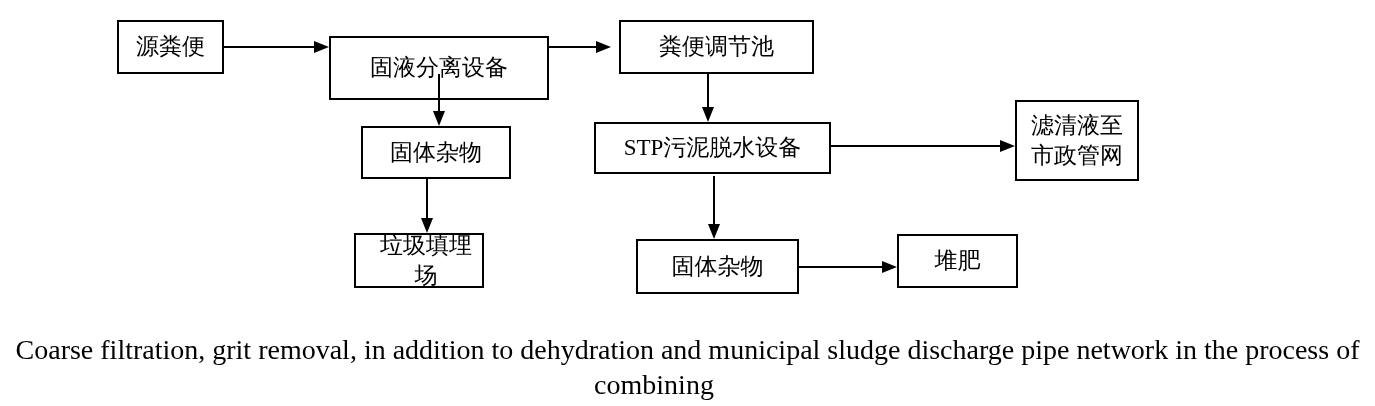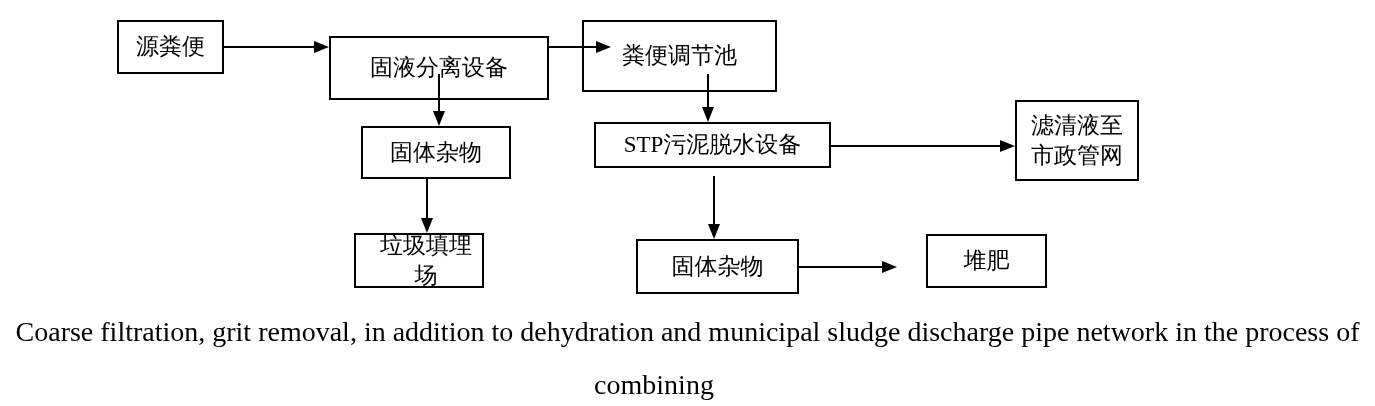--- a/index.html
+++ b/index.html
@@ -60,21 +60,21 @@
     left: 0;
     width: 1314px;
     text-align: center;
     font-family: "Liberation Sans", sans-serif;
     font-weight: bold;
     font-size: 27px;
     color: #000000;
   }
   .caption-en-1 {
     position: absolute;
-    top: 316px;
+    top: 334px;
     left: 0;
     width: 1375px;
     text-align: center;
     font-family: "Liberation Serif", serif;
     font-size: 28px;
     color: #000000;
   }
   .caption-en-2 {
     position: absolute;
     top: 369px;
@@ -82,27 +82,27 @@
     width: 1308px;
     text-align: center;
     font-family: "Liberation Serif", serif;
     font-size: 28px;
     color: #000000;
   }
 
   
   #n-source      { left: 117px; top: 20px;  width: 107px; height: 54px; }
   #n-separator   { left: 329px; top: 36px;  width: 220px; height: 64px; }
-  #n-regulating  { left: 582px; top: 20px;  width: 195px; height: 72px; }
+  #n-regulating  { left: 619px; top: 20px;  width: 195px; height: 54px; }
   #n-solids1     { left: 361px; top: 126px; width: 150px; height: 53px; }
-  #n-stp         { left: 594px; top: 122px; width: 237px; height: 46px; }
+  #n-stp         { left: 594px; top: 122px; width: 237px; height: 52px; }
   #n-filtrate    { left: 1015px; top: 100px; width: 124px; height: 81px; }
   #n-landfill    { left: 354px; top: 233px; width: 130px; height: 55px; padding-left: 14px; }
   #n-solids2     { left: 636px; top: 239px; width: 163px; height: 55px; }
-  #n-compost     { left: 897px; top: 234px; width: 121px; height: 54px; margin-left: 29px; }
+  #n-compost     { left: 897px; top: 234px; width: 121px; height: 54px; }
 </style>
 </head>
 <body>
 
 <div class="stage">
 
   <div class="node" id="n-source">源粪便</div>
   <div class="node" id="n-separator">固液分离设备</div>
   <div class="node" id="n-regulating">粪便调节池</div>
   <div class="node" id="n-solids1">固体杂物</div>

